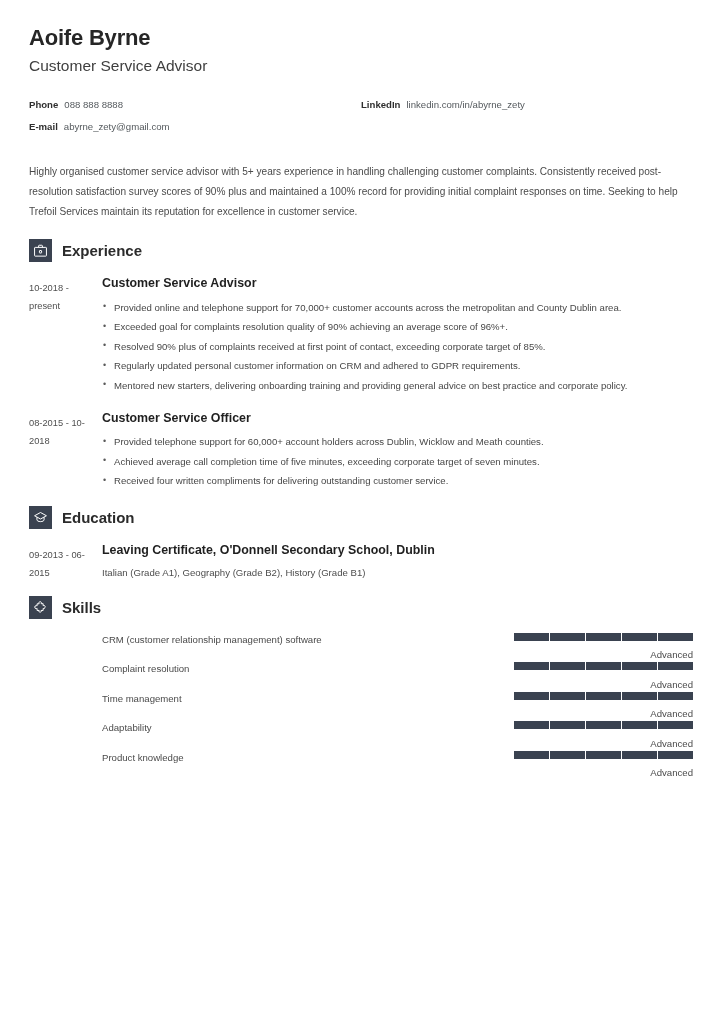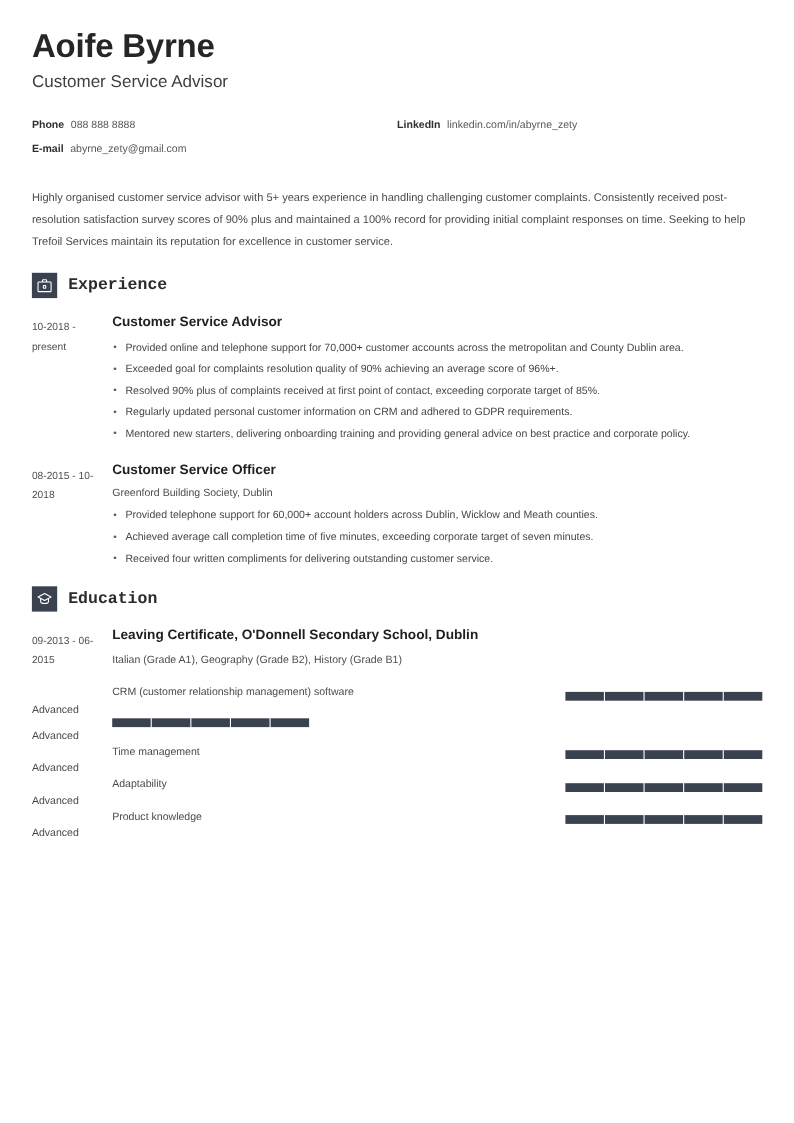--- a/index.html
+++ b/index.html
@@ -9,21 +9,21 @@
     height: 1021px;
     background: #ffffff;
     font-family: "Liberation Sans", sans-serif;
     color: #3c3c3c;
     overflow: hidden;
   }
   .page { padding: 26px 29px 0 29px; }
 
   
   .name {
-    font-size: 30px;
+    font-size: 22px;
     font-weight: bold;
     color: #262626;
     letter-spacing: -0.2px;
     margin: 0 0 6px 0;
     line-height: 1.12;
   }
   .job-title {
     font-size: 15.5px;
     font-weight: normal;
     color: #3f3f3f;
@@ -74,21 +74,20 @@
     justify-content: center;
     flex: 0 0 auto;
     margin-right: 10px;
   }
   .sec-icon svg { display: block; }
   .sec-title {
     font-size: 15px;
     font-weight: bold;
     color: #2b2b2b;
     line-height: 1;
-    font-family: Liberation Mono, monospace;
   }
 
   
   .entry { display: flex; margin-bottom: 14px; }
   .entry-dates {
     width: 73px;
     flex: 0 0 73px;
     font-size: 9.3px;
     line-height: 1.95;
     color: #4f4f4f;
@@ -129,21 +128,21 @@
     font-size: 9.6px;
     color: #4d4d4d;
     line-height: 1.6;
     margin: 0;
   }
 
   
   .rating-block { margin-bottom: 2px; }
   .rating-row {
     display: flex;
-    align-items: flex-end;
+    align-items: flex-start;
     padding-left: 73px;
   }
   .rating-name {
     flex: 1 1 auto;
     font-size: 9.6px;
     color: #4a4a4a;
     line-height: 1.4;
   }
   .bar {
     width: 179px;
@@ -151,21 +150,21 @@
     height: 8px;
     display: flex;
     gap: 1px;
     background: #ffffff;
   }
   .bar .seg {
     flex: 1 1 0;
     background: #3a4250;
   }
   .rating-level {
-    text-align: left;
+    text-align: right;
     font-size: 9.6px;
     color: #4a4a4a;
     margin-top: 3px;
     padding-right: 0px;
   }
   .sec-block { margin-bottom: 12px; }
   .skills-list { margin-top: 2px; }
 </style>
 </head>
 <body>
@@ -217,21 +216,20 @@
           <li>Regularly updated personal customer information on CRM and adhered to GDPR requirements.</li>
           <li>Mentored new starters, delivering onboarding training and providing general advice on best practice and corporate policy.</li>
         </ul>
       </div>
     </div>
 
     <div class="entry">
       <div class="entry-dates">08-2015 - 10-2018</div>
       <div class="entry-body">
         <div class="entry-role">Customer Service Officer</div>
-        <div class="entry-org">Greenford Building Society, Dublin</div>
         <ul class="bullets">
           <li>Provided telephone support for 60,000+ account holders across Dublin, Wicklow and Meath counties.</li>
           <li>Achieved average call completion time of five minutes, exceeding corporate target of seven minutes.</li>
           <li>Received four written compliments for delivering outstanding customer service.</li>
         </ul>
       </div>
     </div>
   </div>
 
   <div class="sec-block">
@@ -248,39 +246,48 @@
     <div class="entry">
       <div class="entry-dates">09-2013 - 06-2015</div>
       <div class="entry-body">
         <div class="entry-role">Leaving Certificate, O'Donnell Secondary School, Dublin</div>
         <div class="edu-sub">Italian (Grade A1), Geography (Grade B2), History (Grade B1)</div>
       </div>
     </div>
   </div>
 
   <div class="sec-block">
+    <div class="section-head">
+      <span class="sec-icon">
+        <svg width="15" height="15" viewBox="0 0 24 24" fill="none" stroke="#ffffff" stroke-width="1.6" stroke-linejoin="round">
+          <path d="M10 3.2a2 2 0 0 1 3.4 1.4c0 .5-.2.9-.4 1.3h3.2v3.2c.4-.3.8-.4 1.3-.4A2 2 0 0 1 19 12a2 2 0 0 1-1.5 1.9c-.5 0-.9-.2-1.3-.4v3.2h-3.3c.2.4.4.8.4 1.3a2 2 0 0 1-3.9 0c0-.5.2-.9.4-1.3H6.5v-3.3c-.4.2-.8.4-1.3.4A2 2 0 0 1 5.2 9c.5 0 .9.2 1.3.4V6.1h3.3c-.2-.4-.4-.8-.4-1.3 0-.6.2-1.1.6-1.6z"></path>
+        </svg>
+      </span>
+      <span class="sec-title">Skills</span>
+    </div>
 
     <div class="skills-list">
 
       <div class="rating-block">
         <div class="rating-row">
           <span class="rating-name">CRM (customer relationship management) software</span>
           <span class="bar">
             <span class="seg"></span>
             <span class="seg"></span>
             <span class="seg"></span>
             <span class="seg"></span>
             <span class="seg"></span>
           </span>
         </div>
         <div class="rating-level">Advanced</div>
       </div>
 
       <div class="rating-block">
         <div class="rating-row">
+          <span class="rating-name">Complaint resolution</span>
           <span class="bar">
             <span class="seg"></span>
             <span class="seg"></span>
             <span class="seg"></span>
             <span class="seg"></span>
             <span class="seg"></span>
           </span>
         </div>
         <div class="rating-level">Advanced</div>
       </div>

